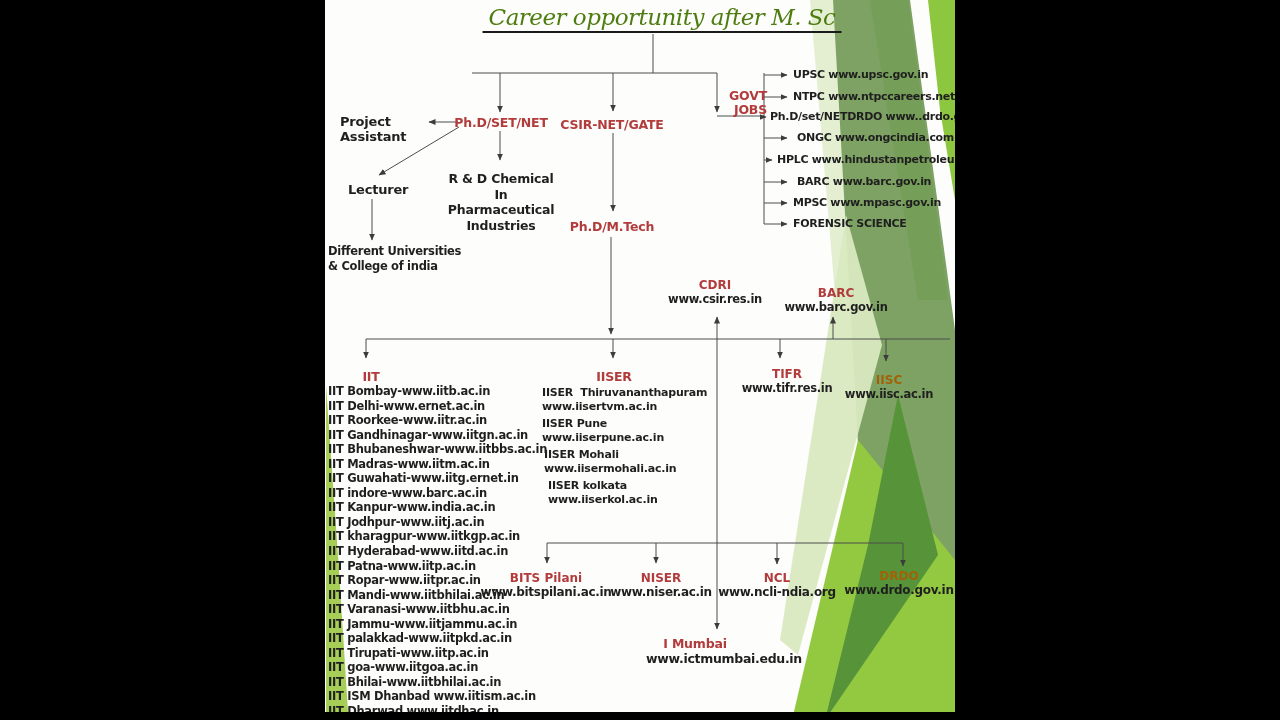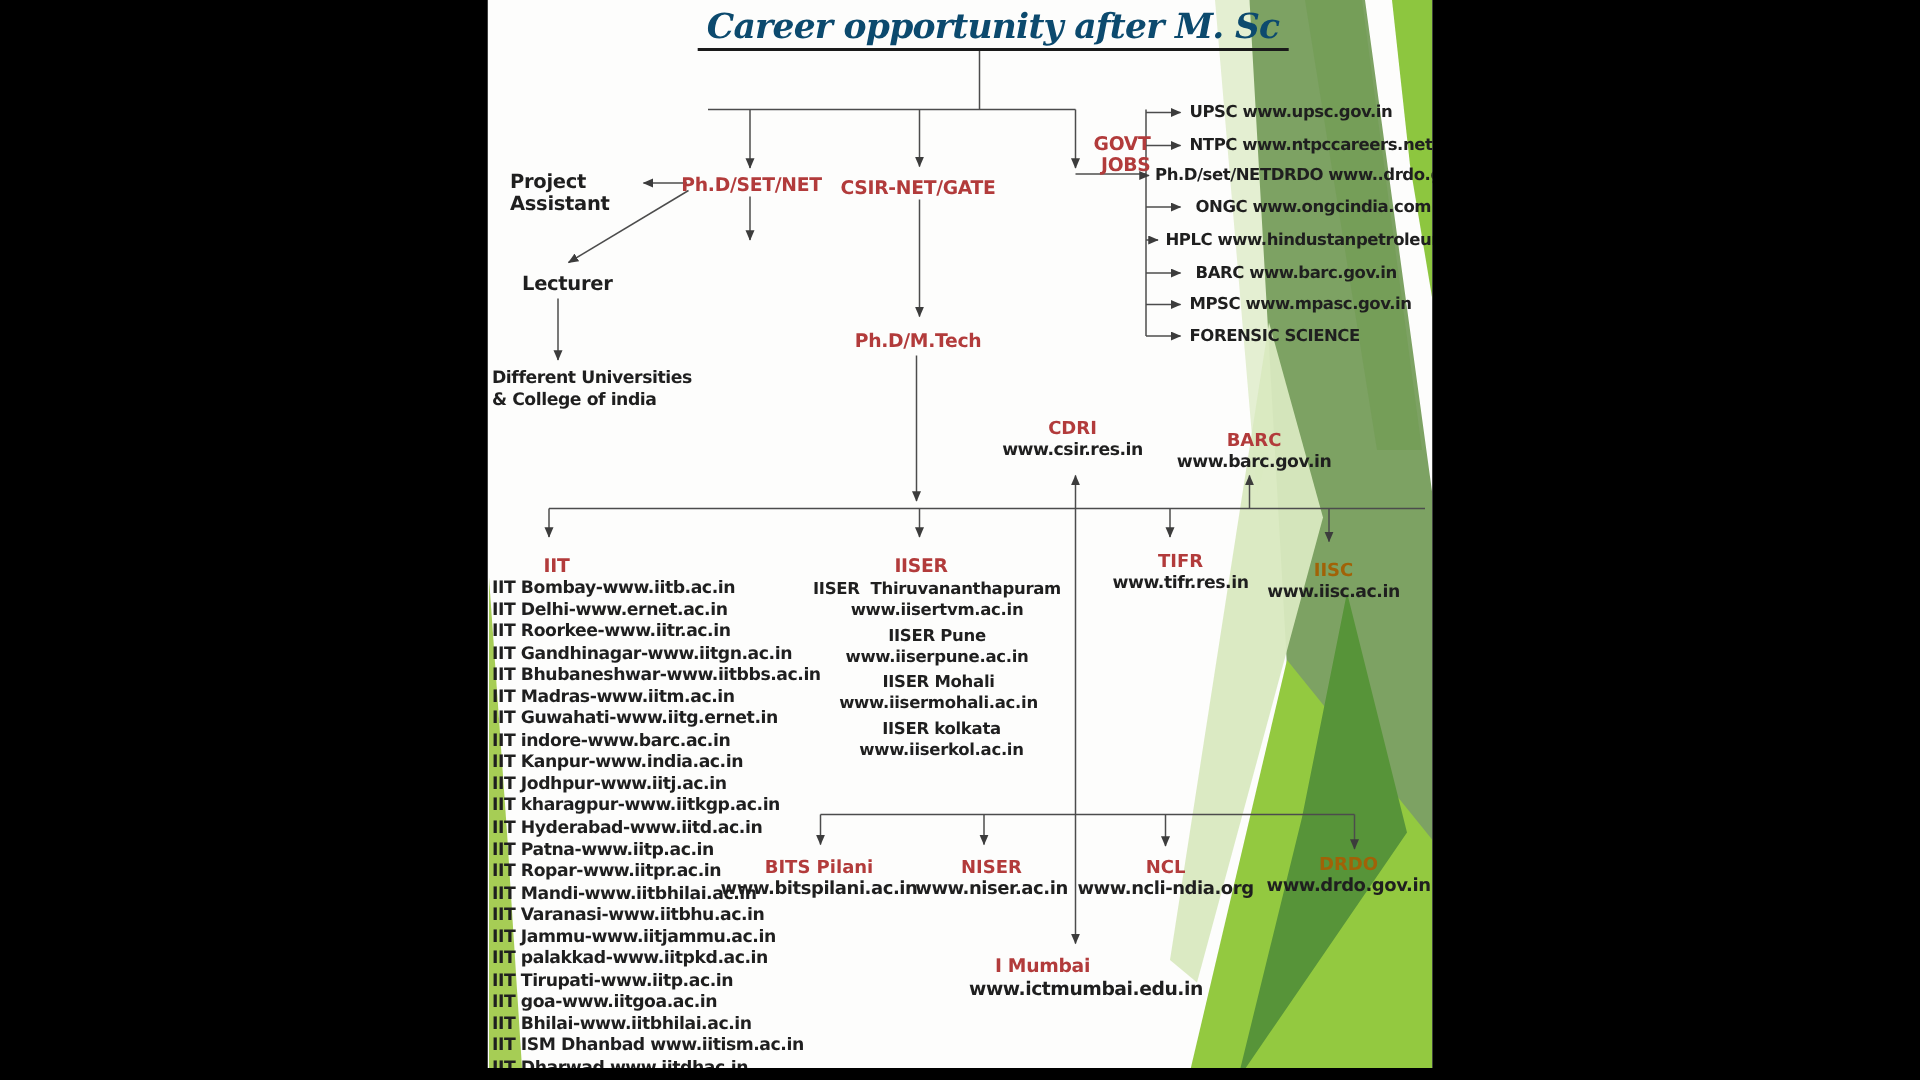--- a/index.html
+++ b/index.html
@@ -5,22 +5,22 @@
   html,body{margin:0;padding:0;background:#000;}
   #stage{position:relative;width:1280px;height:720px;background:#000;overflow:hidden;
          font-family:"DejaVu Sans","Liberation Sans",sans-serif;}
   #content{position:absolute;left:325px;top:0;width:630px;height:712px;background:#fdfdfc;overflow:hidden;}
   #deco{position:absolute;left:0;top:0;}
   .abs{position:absolute;}
   .blk{color:#1f1f1f;font-weight:bold;}
   .red{color:#b23b3b;font-weight:bold;}
   .org{color:#a16207;font-weight:bold;}
   .ctr{transform:translateX(-50%);text-align:center;white-space:nowrap;}
-  .title{font-family:"DejaVu Serif","Liberation Serif",serif;font-style:italic;font-weight:700;
-         font-size:23px;color:#0c4a6e;border-bottom:2px solid #1a1a1a;padding:0 6px 1px 6px;
+  .title{font-family:"DejaVu Serif","Liberation Serif",serif;font-style:italic;font-weight:400;
+         font-size:23px;color:#4d7c0f;border-bottom:2px solid #1a1a1a;padding:0 6px 1px 6px;
          letter-spacing:-0.5px;}
   .node{font-size:12.5px;letter-spacing:-0.2px;white-space:nowrap;}
   .lbl13{font-size:13px;letter-spacing:-0.2px;line-height:15px;}
   .govt-row{font-size:11px;letter-spacing:-0.3px;white-space:nowrap;color:#1f1f1f;font-weight:bold;}
   .inst .nm{font-size:12px;line-height:14px;}
   .inst .url{font-size:11.5px;letter-spacing:-0.3px;color:#1f1f1f;font-weight:bold;line-height:14px;}
   .iit-line{font-size:11.5px;letter-spacing:-0.3px;line-height:14.55px;white-space:nowrap;
             color:#1f1f1f;font-weight:bold;}
   .iiser-item{margin-bottom:4px;}
   .iiser-item .nm,.iiser-item .url{font-size:11px;letter-spacing:-0.2px;line-height:13.5px;
@@ -93,20 +93,21 @@
       </g>
     </svg>
 
     <div class="abs ctr title" style="left:337px;top:4px;">Career opportunity after M. Sc</div>
 
     <div class="abs blk lbl13" style="left:15px;top:114px;width:74px;">Project Assistant</div>
     <div class="abs red node ctr" style="left:176px;top:115px;">Ph.D/SET/NET</div>
     <div class="abs red node ctr" style="left:287px;top:117px;">CSIR-NET/GATE</div>
     <div class="abs red node" style="left:398px;top:89px;width:44px;white-space:normal;line-height:14px;text-align:right;">GOVT JOBS</div>
     <div class="abs blk lbl13" style="left:23px;top:182px;">Lecturer</div>
+    <div class="abs blk" style="left:115px;top:171px;width:122px;text-align:center;font-size:12.5px;line-height:15.5px;letter-spacing:-0.2px;">R &amp; D Chemical In Pharmaceutical Industries</div>
     <div class="abs blk" style="left:3px;top:244px;width:145px;font-size:11.5px;line-height:14.5px;letter-spacing:-0.3px;">Different Universities &amp; College of india</div>
     <div class="abs red node ctr" style="left:287px;top:219px;">Ph.D/M.Tech</div>
 
     <div>
       <div class="abs govt-row" style="left:468px;top:68px;">UPSC www.upsc.gov.in</div>
       <div class="abs govt-row" style="left:468px;top:90px;">NTPC www.ntpccareers.net</div>
       <div class="abs govt-row" style="left:445px;top:110px;">Ph.D/set/NETDRDO www..drdo.gov.in</div>
       <div class="abs govt-row" style="left:472px;top:131px;">ONGC www.ongcindia.com</div>
       <div class="abs govt-row" style="left:452px;top:153px;">HPLC www.hindustanpetroleum.com</div>
       <div class="abs govt-row" style="left:472px;top:175px;">BARC www.barc.gov.in</div>
@@ -152,21 +153,21 @@
       <div class="iit-line">IIT Jammu-www.iitjammu.ac.in</div>
       <div class="iit-line">IIT palakkad-www.iitpkd.ac.in</div>
       <div class="iit-line">IIT Tirupati-www.iitp.ac.in</div>
       <div class="iit-line">IIT goa-www.iitgoa.ac.in</div>
       <div class="iit-line">IIT Bhilai-www.iitbhilai.ac.in</div>
       <div class="iit-line">IIT ISM Dhanbad www.iitism.ac.in</div>
       <div class="iit-line">IIT Dharwad www.iitdhac.in</div>
     </div>
 
     <div class="abs red node ctr" style="left:289px;top:369px;">IISER</div>
-    <div class="abs" style="left:217px;top:386px;text-align:center;">
+    <div class="abs" style="left:217px;top:386px;">
       <div class="iiser-item">
         <div class="nm">IISER  Thiruvananthapuram</div>
         <div class="url">www.iisertvm.ac.in</div>
       </div>
       <div class="iiser-item">
         <div class="nm">IISER Pune</div>
         <div class="url">www.iiserpune.ac.in</div>
       </div>
       <div class="iiser-item" style="padding-left:2px;">
         <div class="nm">IISER Mohali</div>

